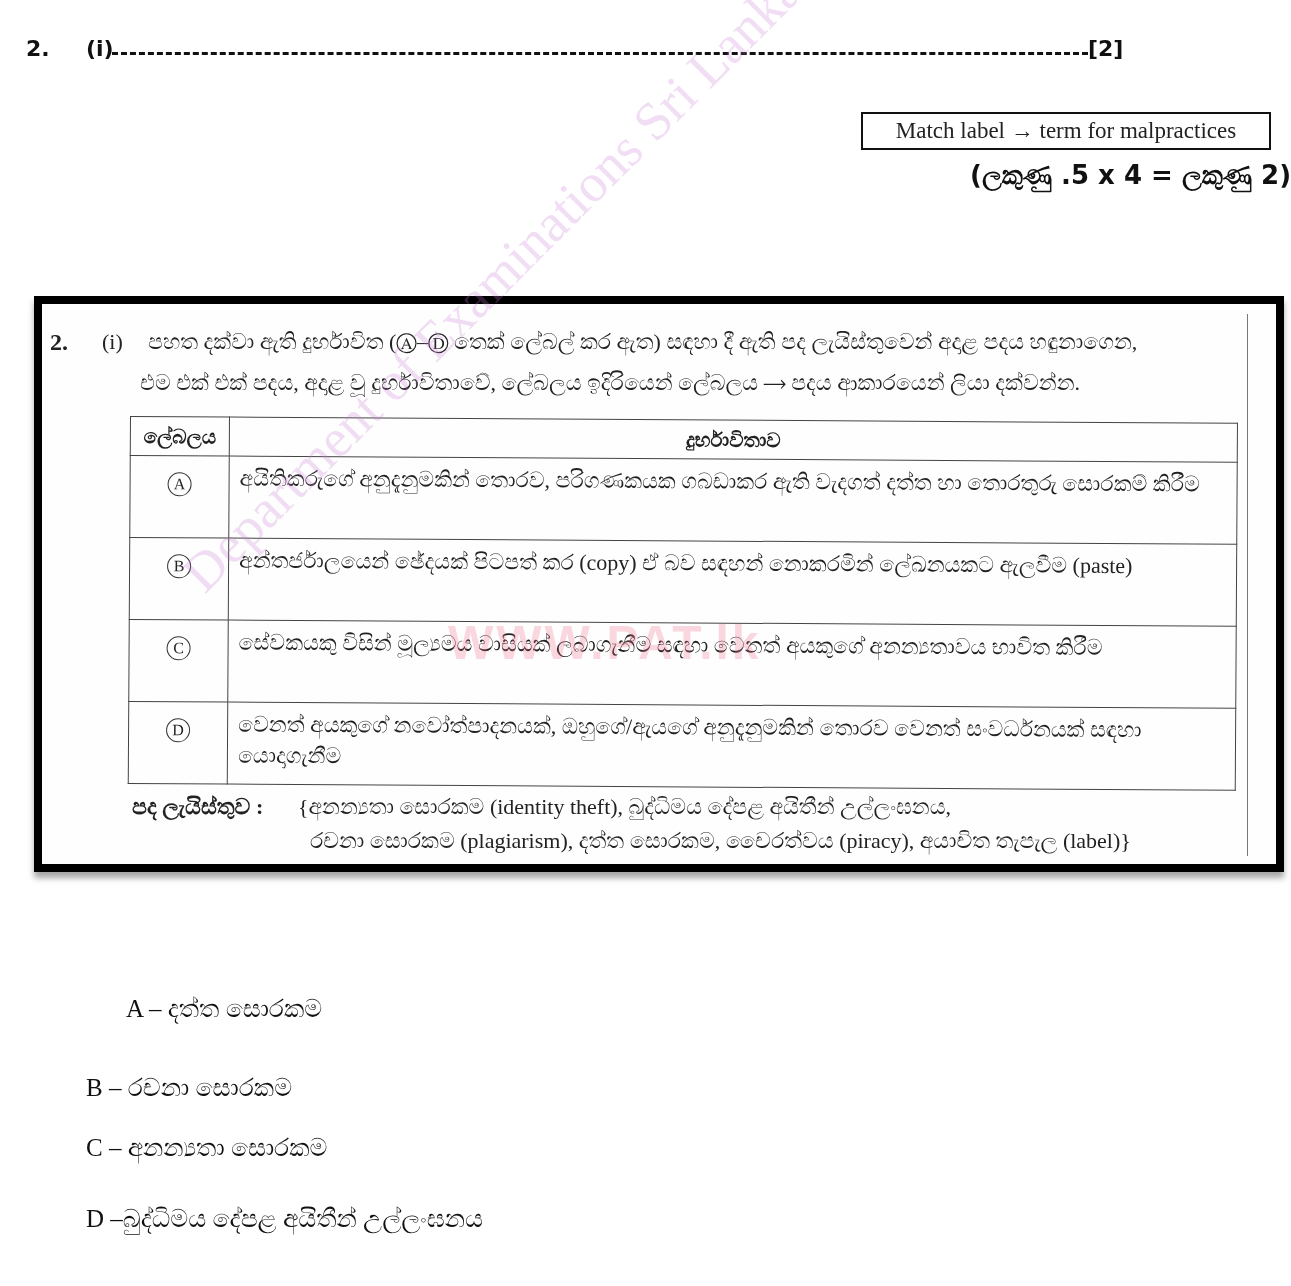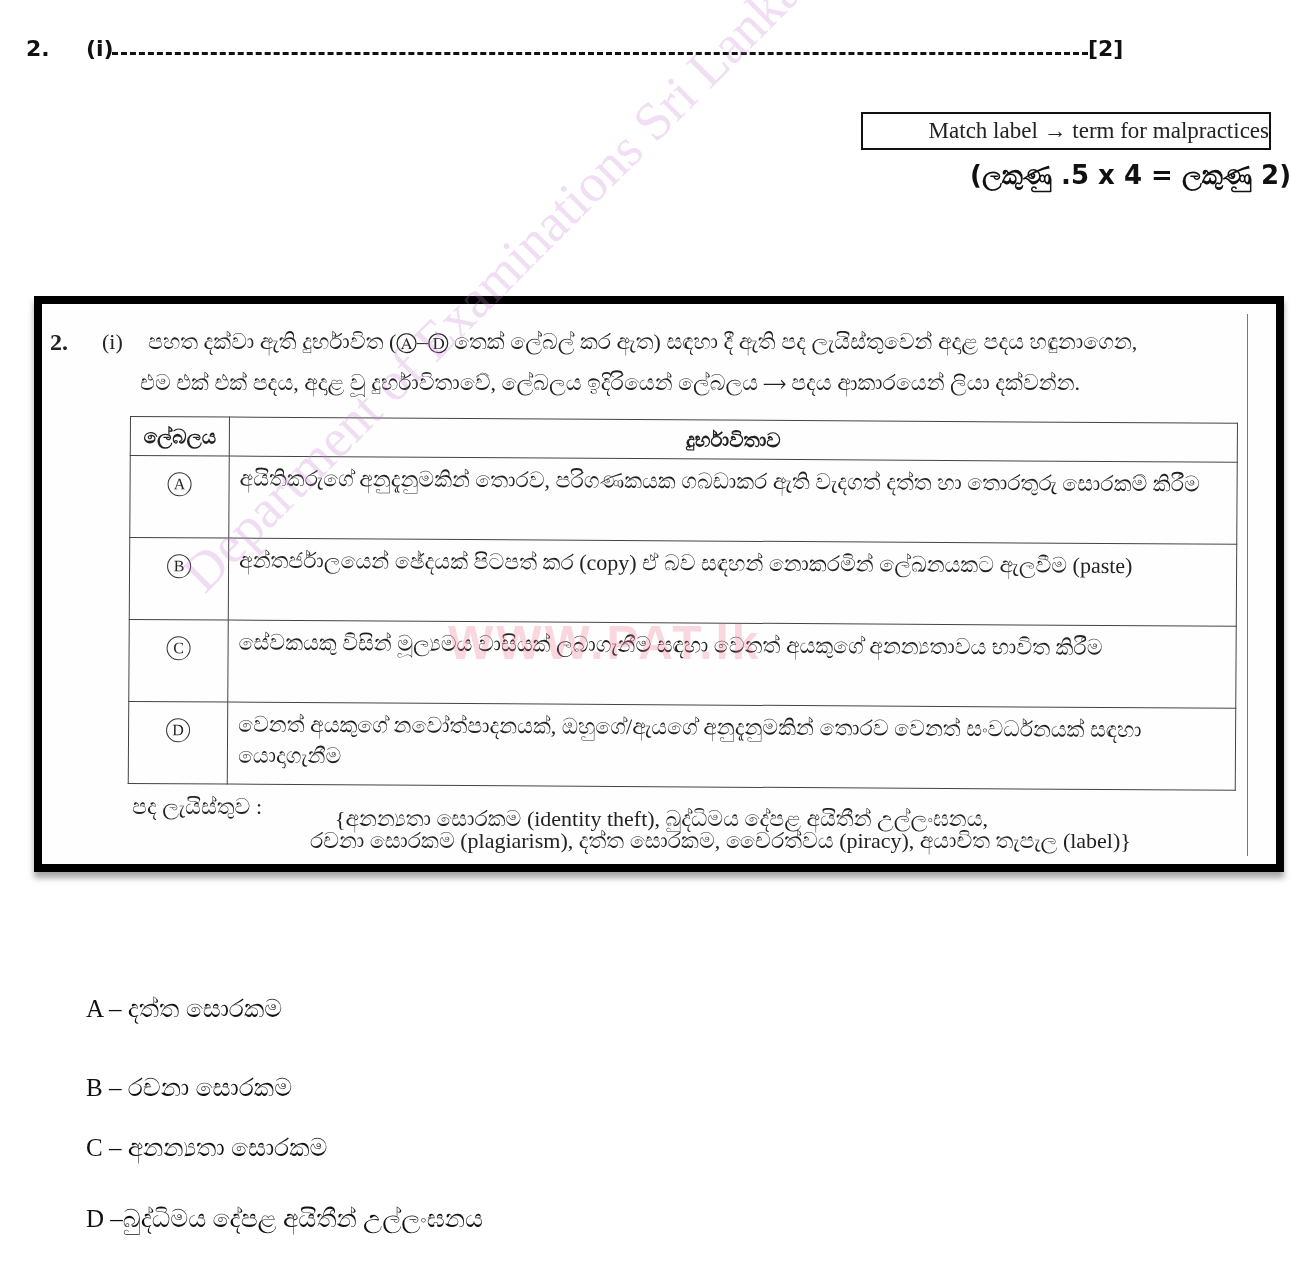--- a/index.html
+++ b/index.html
@@ -4,21 +4,21 @@
 <style>
   html, body { margin:0; padding:0; background:#ffffff; }
   body { width:1291px; height:1286px; position:relative; overflow:hidden; font-family:"Liberation Sans", sans-serif; color:#111; }
 
   .q-header { position:absolute; left:26px; top:36px; width:1080px; height:34px; font-family:"DejaVu Sans", sans-serif; font-weight:bold; font-size:22px; color:#111; }
   .q-header .num { position:absolute; left:0; top:0; }
   .q-header .sub { position:absolute; left:60px; top:0; }
   .q-header .dashes { position:absolute; left:86px; top:16px; width:976px; border-top:3px dashed #111; }
   .q-header .marks { position:absolute; left:1062px; top:0; }
 
-  .match-box { position:absolute; left:861px; top:112px; width:410px; height:38px; border:2px solid #111; box-sizing:border-box; font-family:"Liberation Serif", serif; font-size:23px; line-height:34px; text-align:right; color:#222; }
+  .match-box { position:absolute; left:861px; top:112px; width:410px; height:38px; border:2px solid #111; box-sizing:border-box; font-family:"Liberation Serif", serif; font-size:23px; line-height:34px; text-align:center; color:#222; }
   .marks-note { position:absolute; left:970px; top:160px; font-family:"DejaVu Sans", sans-serif; font-weight:bold; font-size:26px; color:#111; white-space:nowrap; }
 
   .scan-frame { position:absolute; left:34px; top:296px; width:1250px; height:576px; box-sizing:border-box; border:8px solid #000; background:#fefefe; box-shadow:0 6px 6px rgba(0,0,0,0.35); }
   .scan-inner-rule { position:absolute; right:28px; top:10px; bottom:8px; border-left:1px solid #777; }
 
   .q-intro { position:absolute; left:8px; top:18px; width:1200px; font-family:"Liberation Serif", serif; font-size:22px; color:#222; line-height:40px; }
   .q-intro .qnum { position:absolute; left:0; top:0; font-weight:bold; font-size:24px; }
   .q-intro .qsub { position:absolute; left:52px; top:0; }
   .q-intro .line1 { position:absolute; left:98px; top:0; white-space:nowrap; }
   .q-intro .line2 { position:absolute; left:90px; top:41px; white-space:nowrap; }
@@ -26,22 +26,22 @@
 
   table.mal { position:absolute; left:88px; top:112px; width:1108px; border-collapse:collapse; font-family:"Liberation Serif", serif; font-size:22px; color:#222; transform:rotate(0.35deg); transform-origin:left top; }
   table.mal th, table.mal td { border:1.5px solid #444; }
   table.mal th { height:36px; font-weight:bold; font-size:20px; }
   table.mal th.label-col { width:96px; }
   table.mal td { height:71px; vertical-align:top; padding:6px 10px 0 10px; line-height:31px; }
   table.mal td.label-cell { text-align:center; padding-top:10px; }
   .circ { display:inline-block; width:22px; height:22px; border:1.5px solid #333; border-radius:50%; font-size:16px; line-height:22px; text-align:center; }
 
   .word-list { position:absolute; left:90px; top:486px; font-family:"Liberation Serif", serif; font-size:22px; color:#222; line-height:34px; }
-  .word-list .title { position:absolute; left:0; top:0; font-weight:normal; white-space:nowrap; }
-  .word-list .l1 { position:absolute; left:166px; top:12px; white-space:nowrap;margin-left:37px; }
+  .word-list .title { position:absolute; left:0; top:0; font-weight:bold; white-space:nowrap; }
+  .word-list .l1 { position:absolute; left:166px; top:0; white-space:nowrap; }
   .word-list .l2 { position:absolute; left:178px; top:34px; white-space:nowrap; }
 
   .wm-diag { position:absolute; left:170px; top:560px; font-family:"Liberation Serif", serif; font-size:54px; color:rgba(200,120,210,0.25); transform:rotate(-45deg); transform-origin:left top; white-space:nowrap; pointer-events:none; }
   .wm-site { position:absolute; left:448px; top:615px; font-family:"Liberation Sans", sans-serif; font-weight:bold; font-size:48px; letter-spacing:3px; color:rgba(240,110,140,0.28); pointer-events:none; }
 
   .answers { position:absolute; left:86px; top:995px; font-family:"Liberation Serif", serif; font-size:25px; color:#111; }
   .answers .ans { position:absolute; left:0; white-space:nowrap; }
 </style>
 </head>
 <body>
@@ -101,17 +101,17 @@
     <span class="title">පද ලැයිස්තුව :</span>
     <span class="l1">{අනන්‍යතා සොරකම (identity theft), බුද්ධිමය දේපළ අයිතීන් උල්ලංඝනය,</span>
     <span class="l2">රචනා සොරකම (plagiarism), දත්ත සොරකම, චෛරත්වය (piracy), අයාචිත තැපැල (label)}</span>
   </div>
 </div>
 
 <div class="wm-diag">Department of Examinations Sri Lanka</div>
 <div class="wm-site">WWW.PAT.lk</div>
 
 <div class="answers">
-  <div class="ans" style="top:0px;">A – දත්ත සොරකම</div>
+  <div class="ans" style="top:0px;margin-left:40px;">A – දත්ත සොරකම</div>
   <div class="ans" style="top:67px;margin-top:12px;">B – රචනා සොරකම</div>
   <div class="ans" style="top:139px;">C – අනන්‍යතා සොරකම</div>
   <div class="ans" style="top:210px;">D –බුද්ධිමය දේපළ අයිතීන් උල්ලංඝනය</div>
 </div>
 
 </body></html>

